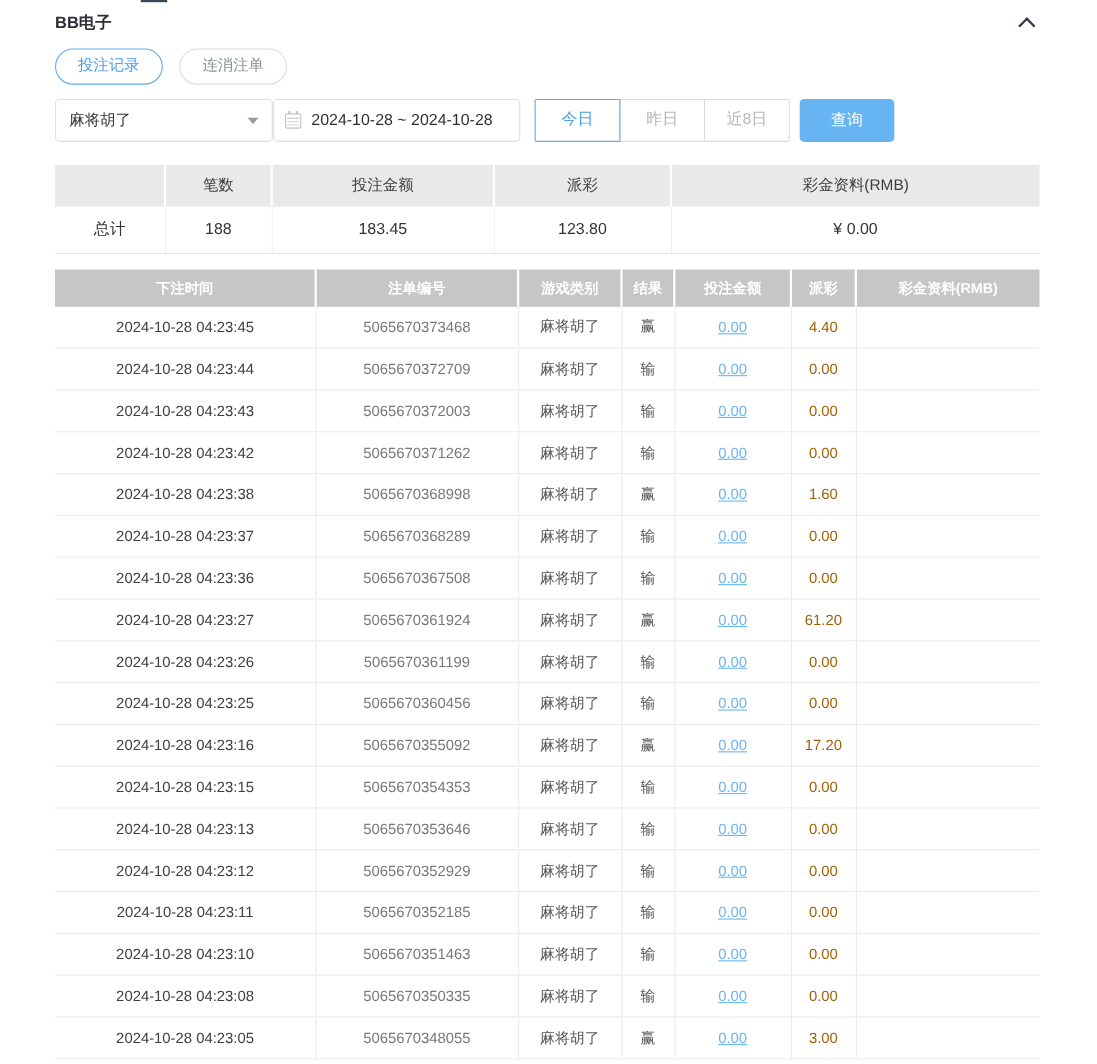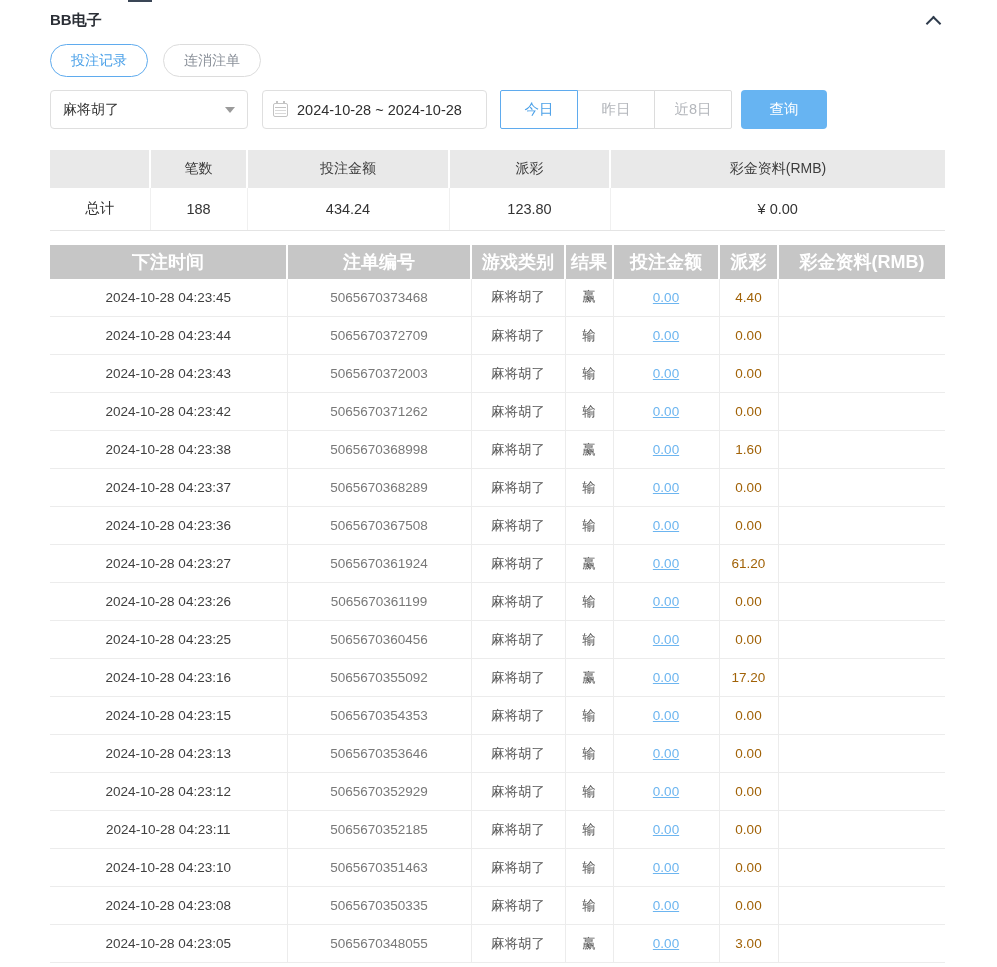--- a/index.html
+++ b/index.html
@@ -22,21 +22,21 @@
     border:1px solid #dcdcdc; color:#8a9099; background:#fff; cursor:pointer; }
   .tab-pill.active { border-color:#5fabee; color:#4aa0e8; }
 
   
   .filter-row { display:flex; margin-top:13px; align-items:center; }
   .select-box { width:198px; height:39px; border:1px solid #dfdfdf; border-radius:4px; display:flex;
     align-items:center; justify-content:space-between; padding:0 12px; font-size:14px; color:#333; cursor:pointer; }
   .caret-down { width:0; height:0; border-left:5px solid transparent; border-right:5px solid transparent;
     border-top:6px solid #9b9b9b; }
   .date-box { width:225px; height:39px; border:1px solid #dfdfdf; border-radius:4px; display:flex;
-    align-items:center; padding:0 10px; font-size:14.5px; color:#2f2f2f; margin-left:14px; cursor:pointer; }
+    align-items:center; padding:0 10px; font-size:14.5px; color:#2f2f2f; cursor:pointer; }
   .cal-icon { width:15px; height:14px; border:1px solid #c3c3c3; border-radius:2px; position:relative;
     margin-right:9px; flex:none; }
   .cal-icon::before { content:""; position:absolute; top:-3px; left:2px; width:2px; height:3px;
     background:#c3c3c3; box-shadow:7px 0 #c3c3c3; }
   .cal-icon::after { content:""; position:absolute; top:3px; left:1px; right:1px; height:1px;
     background:#c3c3c3; box-shadow:0 3px #d9d9d9, 0 6px #d9d9d9; }
   .seg-group { display:flex; margin-left:13px; }
   .seg-btn { width:78px; height:39px; line-height:37px; text-align:center; font-size:14.5px;
     border:1px solid #dcdcdc; color:#b3b6bb; background:#fff; margin-left:-1px; cursor:pointer; }
   .seg-btn:first-child { margin-left:0; border-radius:2px 0 0 2px; }
@@ -50,21 +50,21 @@
   .summary-table { margin-top:21px; }
   .summary-table th { background:#e9e9e9; height:38px; font-size:14px; font-weight:normal; color:#3c3c3c;
     text-align:center; border-left:2px solid #fff; }
   .summary-table th:first-child { border-left:none; }
   .summary-table td { height:42px; font-size:14.5px; color:#333; text-align:center;
     border-bottom:1px solid #e4e4e4; border-left:1px solid #f0f0f0; background:#fff; }
   .summary-table td:first-child { border-left:none; }
 
   
   .records-table { margin-top:14px; }
-  .records-table th { background:#c6c6c6; height:34px; font-size:18px; font-weight:bold; color:#fff;
+  .records-table th { background:#c6c6c6; height:34px; font-size:13px; font-weight:bold; color:#fff;
     border-left:2px solid #fff; }
   .records-table th:first-child { border-left:none; }
   .records-table td { height:38px; font-size:13.5px; text-align:center; background:#fff;
     border-bottom:1px solid #ececec; border-left:1px solid #ececec; }
   .records-table td:first-child { border-left:none; }
   .cell-time { color:#3f3f3f; }
   .cell-order { color:#787878; }
   .cell-game { color:#555; }
   .cell-result { color:#555; }
   .cell-payout { color:#a16207; }
@@ -117,21 +117,21 @@
         <th>笔数</th>
         <th>投注金额</th>
         <th>派彩</th>
         <th>彩金资料(RMB)</th>
       </tr>
     </thead>
     <tbody>
       <tr>
         <td>总计</td>
         <td>188</td>
-        <td>434.24</td>
+        <td>183.45</td>
         <td>123.80</td>
         <td>¥ 0.00</td>
       </tr>
     </tbody>
   </table>
 
   <table class="records-table">
     <colgroup>
         <col style="width:237px">
         <col style="width:184px">

